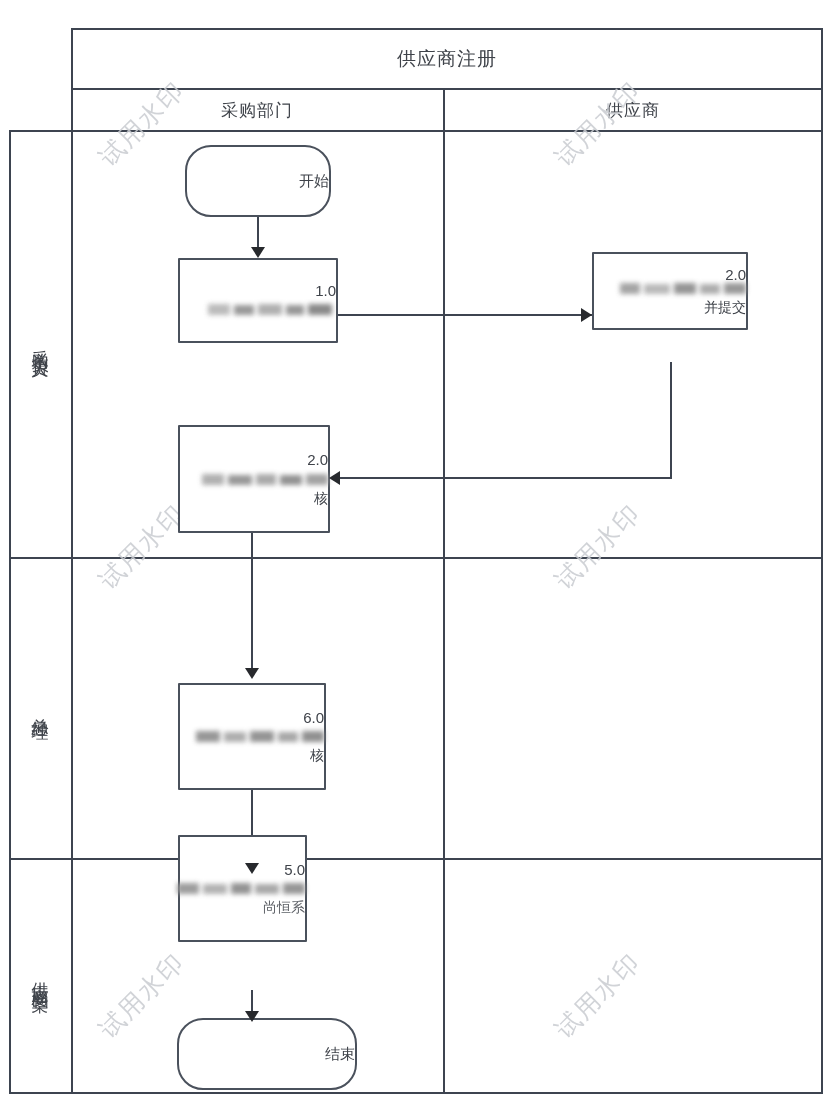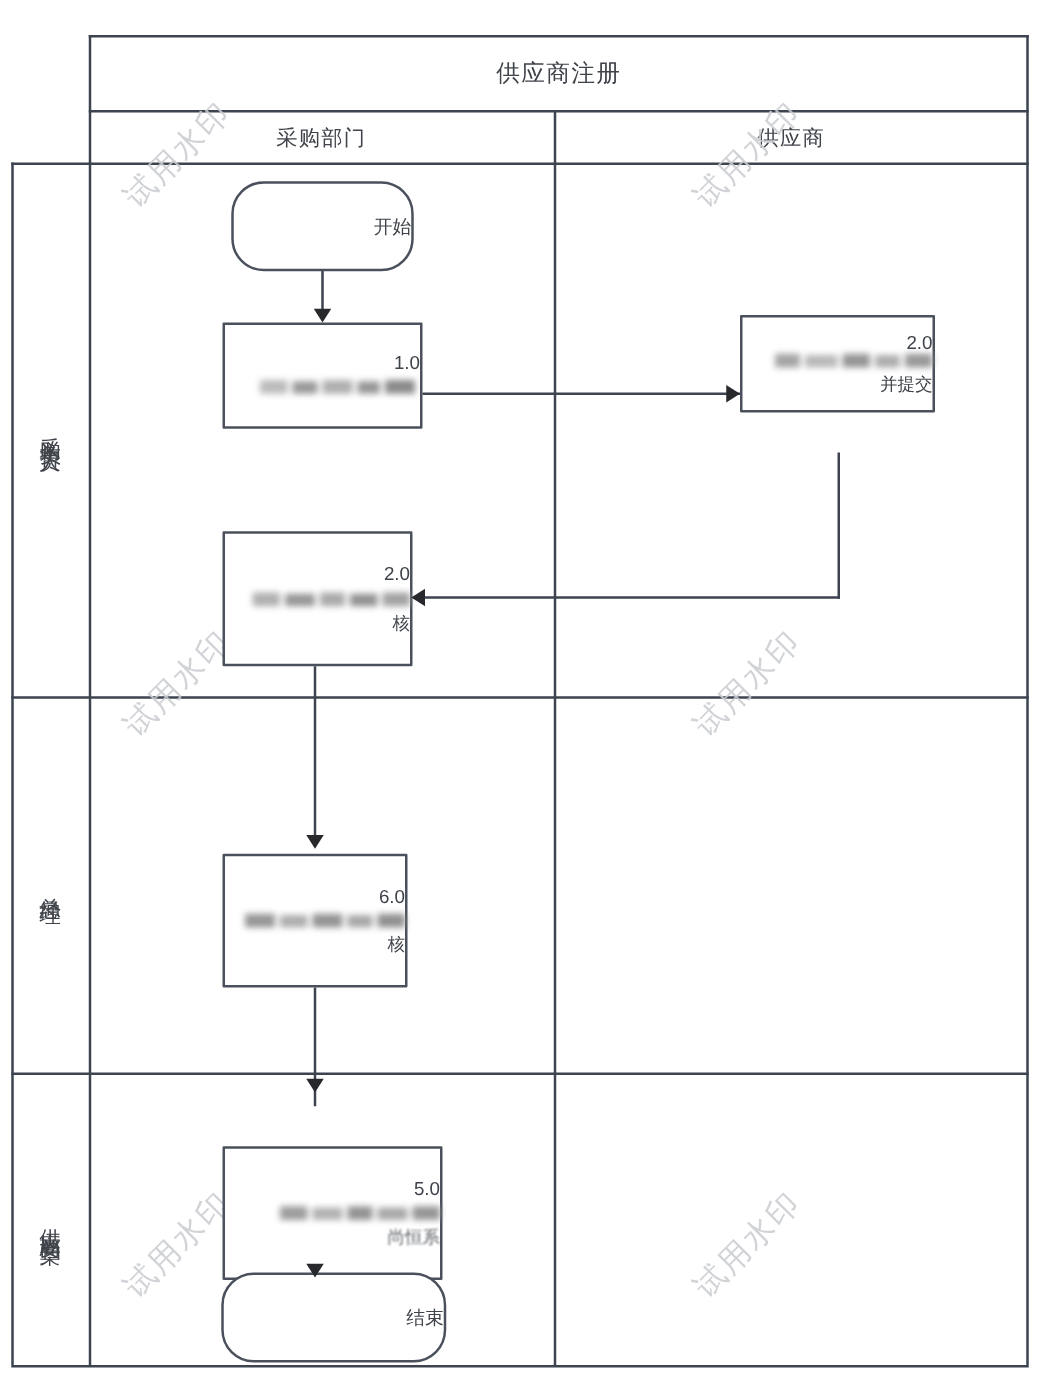--- a/index.html
+++ b/index.html
@@ -137,21 +137,21 @@
     <span class="redact" style="width:128px">
       <i style="left:0px;width:24px;top:3px;height:11px;background:#8d8d8d"></i>
       <i style="left:28px;width:22px;top:4px;height:10px;background:#a6a6a6"></i>
       <i style="left:54px;width:24px;top:3px;height:11px;background:#8a8a8a"></i>
       <i style="left:82px;width:20px;top:4px;height:10px;background:#9f9f9f"></i>
       <i style="left:106px;width:22px;top:3px;height:11px;background:#868686"></i>
     </span>
     <span class="tail">核</span>
   </div>
 
-  <div class="node proc" style="left:178px;top:917px;width:176px;height:107px">
+  <div class="node proc" style="left:178px;top:835px;width:129px;height:107px">
     <span class="num">5.0</span>
     <span class="redact" style="width:128px">
       <i style="left:0px;width:22px;top:3px;height:11px;background:#949494"></i>
       <i style="left:26px;width:24px;top:4px;height:10px;background:#ababab"></i>
       <i style="left:54px;width:20px;top:3px;height:11px;background:#898989"></i>
       <i style="left:78px;width:24px;top:4px;height:10px;background:#a0a0a0"></i>
       <i style="left:106px;width:22px;top:3px;height:11px;background:#8c8c8c"></i>
     </span>
     <span class="tail" style="filter:blur(0.7px);opacity:.85">尚恒系</span>
   </div>

